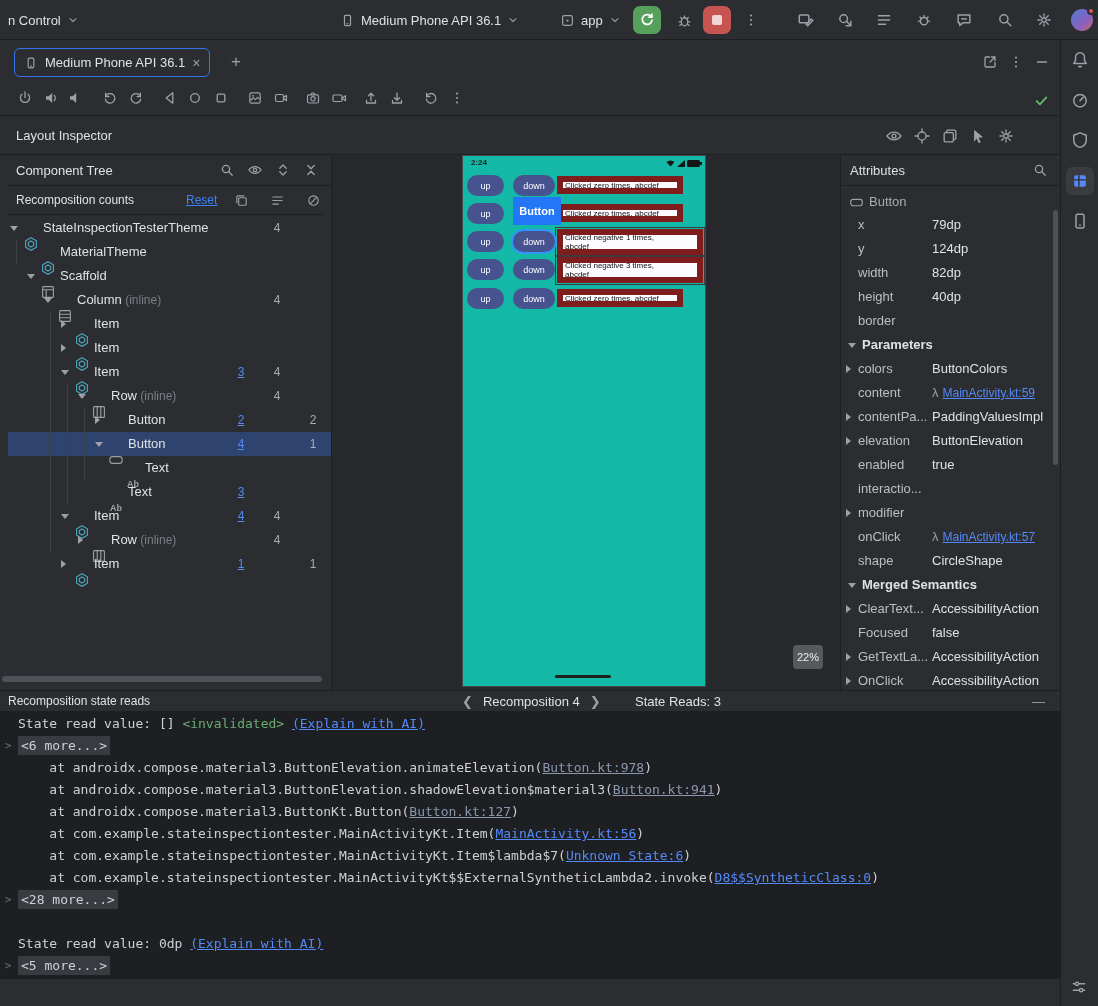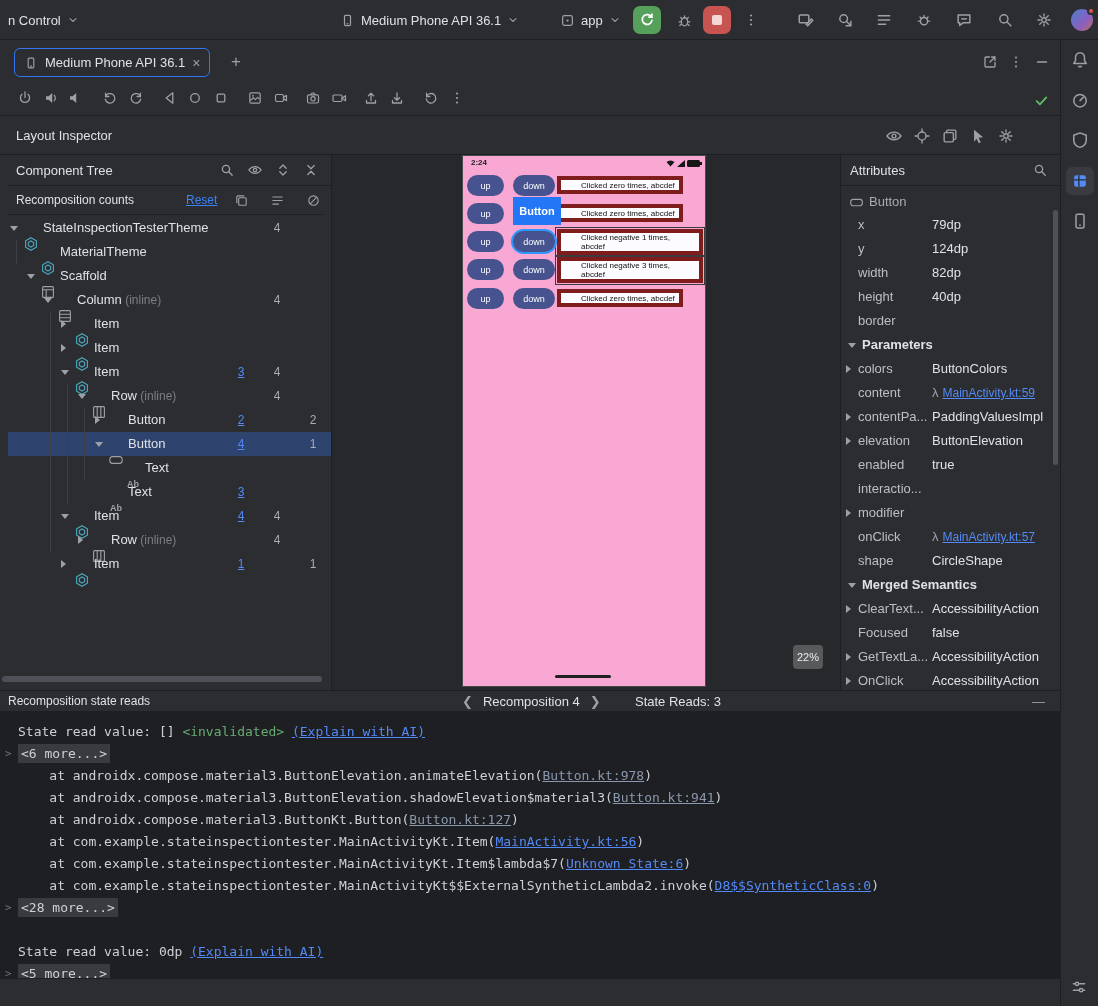--- a/index.html
+++ b/index.html
@@ -46,30 +46,30 @@
 .cdown{position:absolute;top:10px;width:0;height:0;border-top:5px solid #9da0a8;border-left:4px solid transparent;border-right:4px solid transparent}
 .ticon{position:absolute;top:20px;width:16px;height:16px}
 .abglyph{display:block;font:700 9px "Liberation Sans",sans-serif;color:#9da0a8;line-height:16px;text-align:center;width:16px}
 .tlabel{position:absolute;top:0;line-height:24px;font-size:13px;color:#dfe1e5;white-space:nowrap}
 .tsuffix{color:#7a7e85;font-size:12px}
 .tcnt{position:absolute;top:0;width:34px;line-height:24px;text-align:center;font-size:12px;color:#a9acb3}
 .clink{color:#548af7 !important;text-decoration:underline}
 .hscroll{position:absolute;left:2px;top:521px;width:320px;height:6px;background:#4e5157;border-radius:3px}
 
 #canvas{left:331px;top:155px;width:510px;height:535px;background:#26282b;border-left:1px solid #1e1f22;border-right:1px solid #1e1f22}
-#phone{position:absolute;left:463px;top:156px;width:242px;height:530px;background:#f9a8d4;box-shadow:0 0 0 1px #47484a}
+#phone{position:absolute;left:463px;top:156px;width:242px;height:530px;background:#14b8a6;box-shadow:0 0 0 1px #47484a}
 .pclock{position:absolute;left:8px;top:2px;font:700 8px "Liberation Sans",sans-serif;color:#222}
 .pstat{position:absolute;right:5px;top:3px;display:flex;gap:2px;align-items:center}
 .batt{width:13px;height:7px;background:#161616;border-radius:1.5px;position:relative}
 .batt:after{content:"";position:absolute;right:-2px;top:2px;width:2px;height:3px;background:#161616}
 .pill{position:absolute;height:21px;border-radius:10.5px;background:#46538e;color:#fff;font-size:9px;
   display:flex;align-items:center;justify-content:center;font-family:"Liberation Sans",sans-serif}
 .selpill{box-shadow:0 0 0 2px #2f96ff}
-.dtext{position:absolute;border:4px solid #7f1d1d;color:#111;font-size:8px;line-height:9px;
-  display:flex;align-items:center;padding-left:20px;white-space:pre-line;font-family:"Liberation Sans",sans-serif;background:#fcfbff}
+.dtext{position:absolute;border:6px solid #7f1d1d;color:#111;font-size:8px;line-height:9px;
+  display:flex;align-items:center;padding-left:2px;white-space:pre-line;font-family:"Liberation Sans",sans-serif;background:#fcfbff}
 .douter{position:absolute;border:1px solid #3a3a40}
 #sel-label{position:absolute;left:50px;top:41px;width:48px;height:28px;background:#2377f7;color:#fff;
   font:700 11px "Liberation Sans",sans-serif;display:flex;align-items:center;justify-content:center;z-index:5}
 .gesture{position:absolute;left:92px;top:519px;width:56px;height:3px;border-radius:2px;background:#202020}
 .zoombadge{position:absolute;left:793px;top:645px;width:30px;height:24px;background:#58595b;border-radius:4px;
   color:#ebecee;font-size:11px;display:flex;align-items:center;justify-content:center}
 
 #attrpanel{left:841px;top:155px;width:219px;height:535px;overflow:hidden}
 #attrpanel .phead{position:absolute;left:0;top:0;right:0;height:31px;border-bottom:1px solid #1e1f22}
 #attrpanel .phead .t{position:absolute;left:9px;line-height:31px}
@@ -86,21 +86,21 @@
 .vscroll{position:absolute;right:2px;top:55px;width:5px;height:255px;background:#4e5157;border-radius:3px}
 
 #botbar{position:absolute;left:0;top:690px;width:1060px;height:22px;background:#2b2d30;border-top:1px solid #1e1f22;border-bottom:1px solid #1e1f22}
 #botbar .t{position:absolute;left:8px;line-height:21px;font-size:12px}
 #botbar .nav{position:absolute;left:462px;top:0;height:21px;display:flex;align-items:center;gap:10px}
 #botbar .nava{color:#9da0a8;font-size:13px}
 #botbar .reads{position:absolute;left:635px;line-height:21px}
 #botbar .mini{position:absolute;left:1032px;line-height:21px;color:#9da0a8}
 
 #console{position:absolute;left:0;top:712px;width:1060px;height:266px;background:#1e1f22;
-  font:13px "DejaVu Sans Mono",monospace;padding-top:9px}
+  font:13px "DejaVu Sans Mono",monospace;padding-top:1px}
 .cline{position:relative;height:22px;line-height:22px;white-space:pre;padding-left:18px;color:#ced0d6}
 .cfold{position:absolute;left:5px;top:0;color:#6f737a;font-size:11px}
 .seg.green{color:#6aab73}
 .seg.link{color:#548af7;text-decoration:underline}
 .seg.dimlink{color:#8a97ad;text-decoration:underline}
 .seg.sel{background:#393b40;padding:2px 3px}
 
 #botstrip{position:absolute;left:0;top:978px;width:1060px;height:28px;background:#2b2d30;border-top:1px solid #1e1f22}
 #stripe{position:absolute;left:1060px;top:40px;width:38px;height:966px;background:#2b2d30;border-left:1px solid #1e1f22}
 .sico{position:absolute;left:50%;transform:translateX(-50%);width:20px;height:20px}

